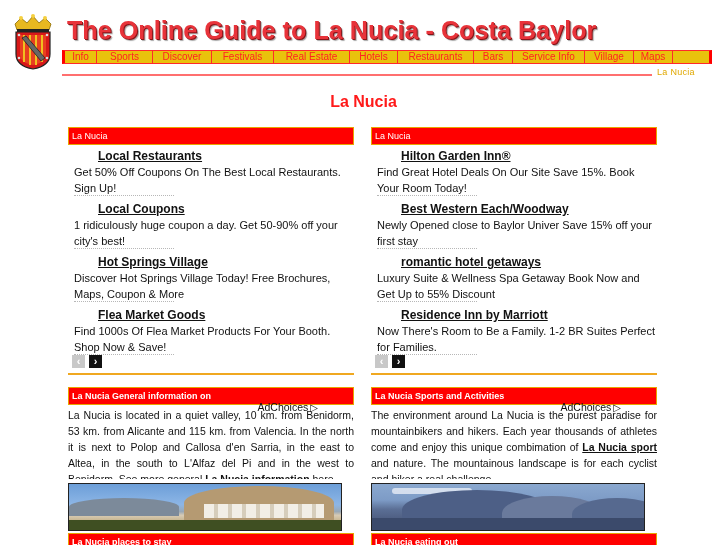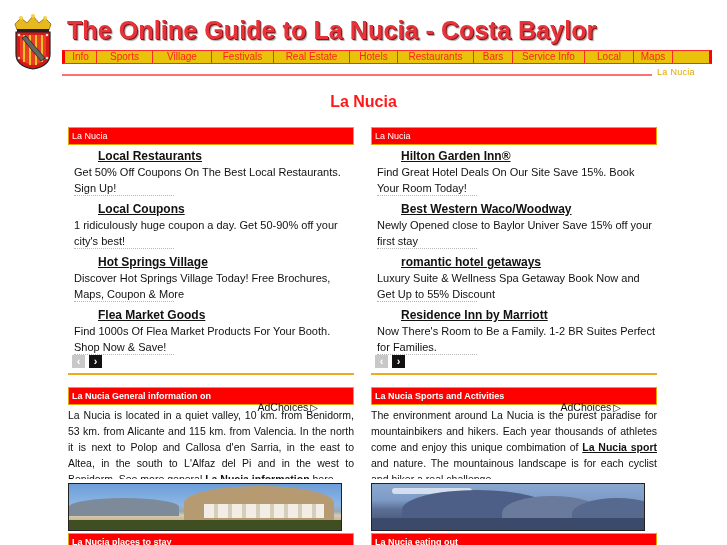--- a/index.html
+++ b/index.html
@@ -109,28 +109,28 @@
     <circle cx="8" cy="44" r="1.3" fill="#ddd"></circle>
     <circle cx="36" cy="44" r="1.3" fill="#ddd"></circle>
   </svg>
 </div>
 
 <div class="site-title">The Online Guide to La Nucia - Costa Baylor</div>
 
 <div class="nav">
   <div class="nav-item" style="width:32px">Info</div>
   <div class="nav-item" style="width:56px">Sports</div>
-  <div class="nav-item" style="width:59px">Village</div>
+  <div class="nav-item" style="width:59px">Discover</div>
   <div class="nav-item" style="width:62px">Festivals</div>
   <div class="nav-item" style="width:76px">Real Estate</div>
   <div class="nav-item" style="width:48px">Hotels</div>
   <div class="nav-item" style="width:76px">Restaurants</div>
   <div class="nav-item" style="width:39px">Bars</div>
   <div class="nav-item" style="width:72px">Service Info</div>
-  <div class="nav-item" style="width:49px">Local</div>
+  <div class="nav-item" style="width:49px">Village</div>
   <div class="nav-item" style="width:39px">Maps</div>
   <div class="nav-item" style="flex:1"></div>
 </div>
 
 <div class="header-rule"></div>
 <div class="breadcrumb">La Nucia</div>
 
 <div class="page-heading">La Nucia</div>
 
 <div class="col col-left">
@@ -180,21 +180,21 @@
 
 <div class="col col-right">
   <div class="bar">La Nucia</div>
   <div class="ads">
     <div class="ad">
       <a class="ad-title">Hilton Garden Inn®</a>
       <div class="ad-desc">Find Great Hotel Deals On Our Site Save 15%. Book Your Room Today!</div>
       <div class="ad-url"></div>
     </div>
     <div class="ad">
-      <a class="ad-title">Best Western Waco/Woodway</a>
+      <a class="ad-title">Best Western Each/Woodway</a>
       <div class="ad-desc">Newly Opened close to Baylor Univer Save 15% off your first stay</div>
       <div class="ad-url"></div>
     </div>
     <div class="ad">
       <a class="ad-title">romantic hotel getaways</a>
       <div class="ad-desc">Luxury Suite &amp; Wellness Spa Getaway Book Now and Get Up to 55% Discount</div>
       <div class="ad-url"></div>
     </div>
     <div class="ad">
       <a class="ad-title">Residence Inn by Marriott</a>

